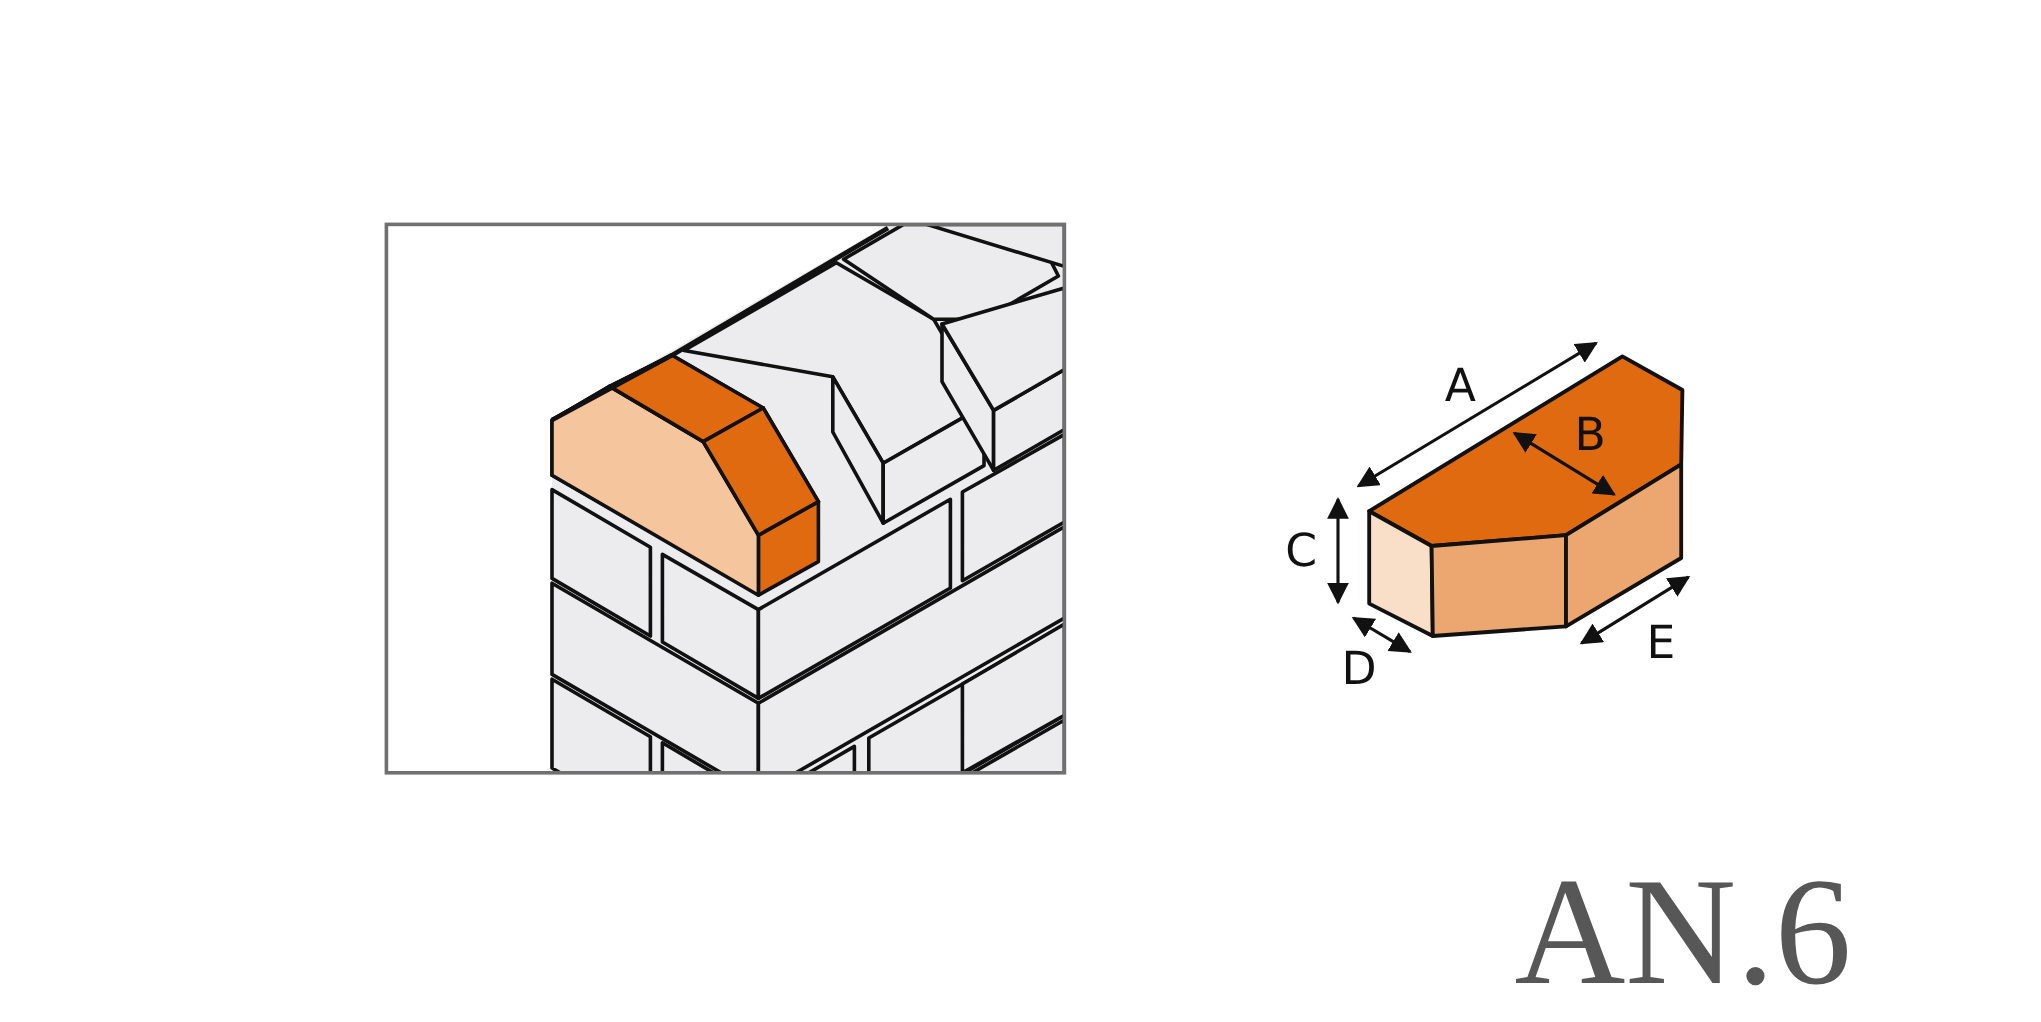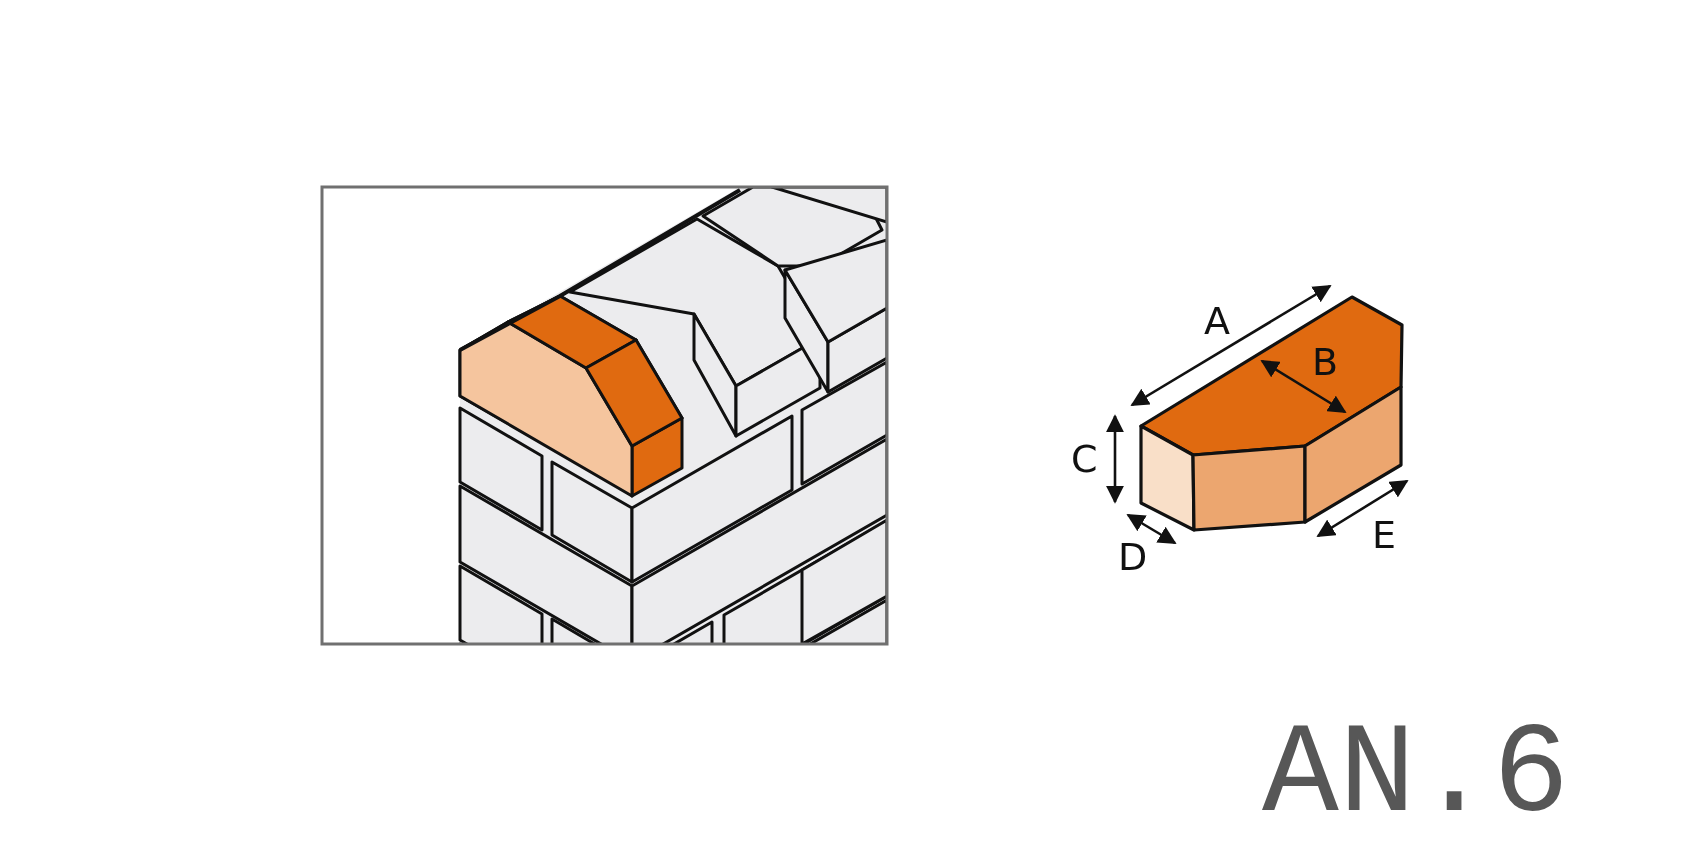--- a/index.html
+++ b/index.html
@@ -2,21 +2,21 @@
 <html><head>
 <meta charset="utf-8">
 <style>
   html, body { margin: 0; padding: 0; background: #ffffff; }
   body { width: 1701px; height: 852px; position: relative; overflow: hidden;
          font-family: "DejaVu Sans", "Liberation Sans", sans-serif; }
   .stage { position: absolute; left: 0; top: 0; width: 1701px; height: 852px; }
   svg { display: block; }
   .lbl { font-family: "DejaVu Sans", sans-serif; font-size: 38px; fill: #111; }
   .code { position: absolute; left: 1262px; top: 712px; font-size: 128px; line-height: 1;
-          color: #575757; font-family: Liberation Mono, monospace; letter-spacing: 0px; }
+          color: #575757; font-family: Liberation Serif, serif; letter-spacing: 0px; }
 </style>
 </head>
 <body>
 
 <div class="stage">
 <svg width="1701" height="852" viewBox="0 0 1701 852" xmlns="http://www.w3.org/2000/svg">
   <defs>
     <clipPath id="frameClip">
           <rect x="322" y="187" width="565" height="457"></rect>
         </clipPath>

